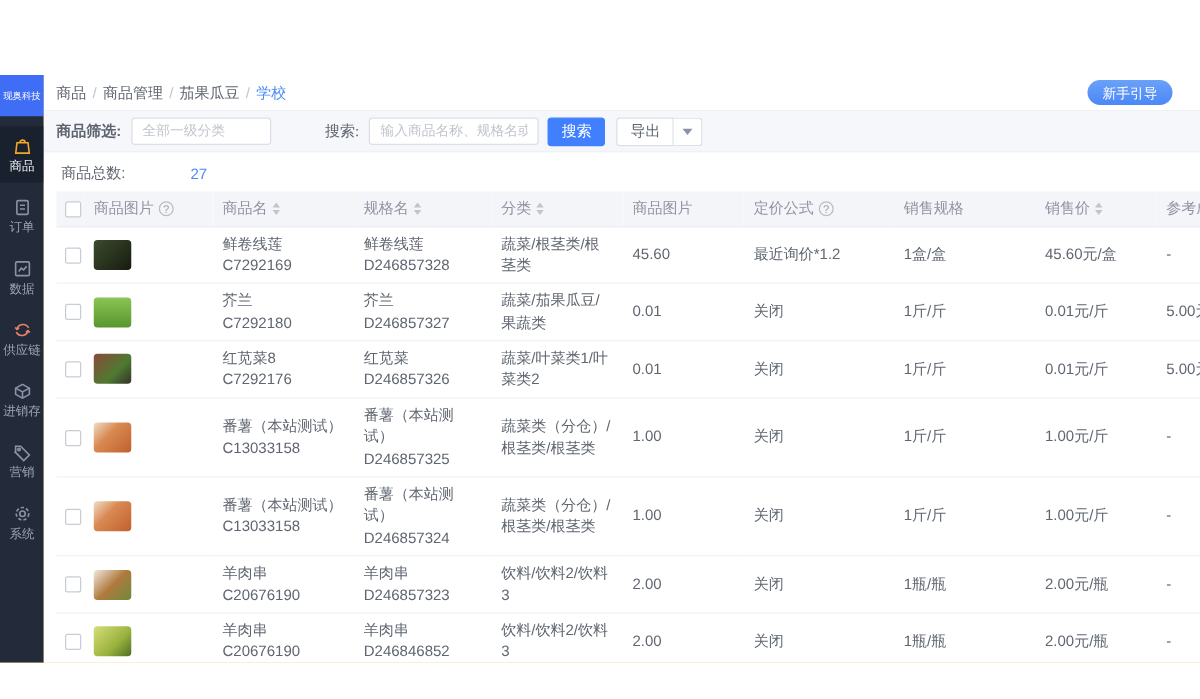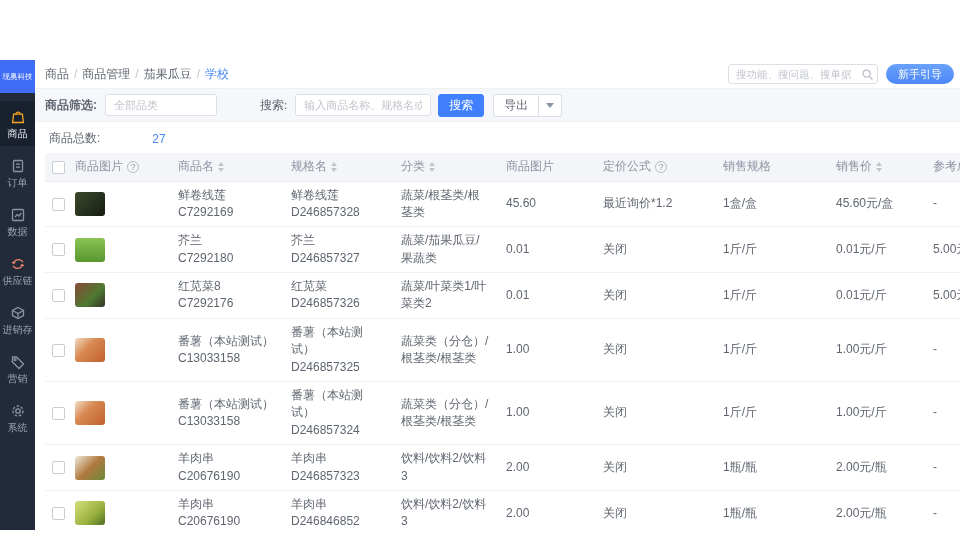--- a/index.html
+++ b/index.html
@@ -25,21 +25,21 @@
   .breadcrumb { display:flex; align-items:center; font-size:12px; color:#5f6670; white-space:nowrap; }
   .bc { cursor:pointer; }
   .bc.current { color:#4a8af4; }
   .bc-sep { margin:0 5px; color:#c0c4cc; }
   .bc-sep::before { content:"/"; }
   .tb-spacer { flex:1; }
   .help-search-wrap { position:relative; width:150px; height:20px; }
   .help-search { width:100%; height:100%; border:1px solid #dcdfe6; border-radius:3px; font-size:10.5px; padding:0 20px 0 7px; color:#606266; outline:none; font-family:inherit; }
   .help-search::placeholder { color:#c0c4cc; }
   .hs-icon { position:absolute; right:4px; top:3px; color:#b7bcc6; cursor:pointer; }
-  .guide { margin:0 2px 0 8px; height:20px; padding:0 12px; border:none; border-radius:10px; background:linear-gradient(180deg,#6aa1f8,#4b87f8); color:#fff; font-size:11px; cursor:pointer; font-family:Liberation Sans, sans-serif; white-space:nowrap; }
+  .guide { margin:0 18px 0 8px; height:20px; padding:0 12px; border:none; border-radius:10px; background:linear-gradient(180deg,#6aa1f8,#4b87f8); color:#fff; font-size:11px; cursor:pointer; font-family:Liberation Sans, sans-serif; white-space:nowrap; }
 
   .filterbar { height:33px; background:#f6f7fb; border-bottom:1px solid #eef0f4; display:flex; align-items:center; padding:0 10px; font-size:12px; color:#5f6670; flex-shrink:0; }
   .fl-label { margin-right:8px; white-space:nowrap;font-weight:bold; }
   .sel { width:112px; height:22px; background:#fff; border:1px solid #dcdfe6; border-radius:3px; font-size:11px; color:#c0c4cc; line-height:20px; padding:0 8px; margin-right:5px; cursor:pointer; overflow:hidden; white-space:nowrap; }
   .search-label { margin:0 8px 0 38px; white-space:nowrap;font-family:Liberation Serif, serif; }
   .f-search { width:136px; height:22px; border:1px solid #dcdfe6; border-radius:3px; font-size:11px; padding:0 8px; color:#606266; outline:none; font-family:inherit; }
   .f-search::placeholder { color:#c0c4cc; }
   .btn-primary { margin-left:7px; height:23px; padding:0 10px; background:#4080ff; border:1px solid #4080ff; border-radius:3px; color:#fff; font-size:12px; cursor:pointer; font-family:inherit; }
   .btn-group { display:flex; margin-left:9px; }
   .btn-plain { height:23px; padding:0 10px; background:#fff; border:1px solid #dcdfe6; border-radius:3px 0 0 3px; color:#5f6670; font-size:12px; cursor:pointer; font-family:Liberation Sans, sans-serif; }
@@ -159,35 +159,26 @@
         <div class="breadcrumb">
           <span class="bc">商品</span>
           <span class="bc-sep"></span>
           <span class="bc">商品管理</span>
           <span class="bc-sep"></span>
           <span class="bc">茄果瓜豆</span>
           <span class="bc-sep"></span>
           <span class="bc current">学校</span>
         </div>
         <div class="tb-spacer"></div>
-        <div class="help-search-wrap">
-          <input class="help-search" type="text" placeholder="搜功能、搜问题、搜单据" style="">
-          <span class="hs-icon">
-            <svg width="13" height="13" viewBox="0 0 14 14" fill="none" stroke="currentColor" stroke-width="1.4">
-                <circle cx="6" cy="6" r="3.8"></circle>
-                <path d="M9 9l3.3 3.3"></path>
-              </svg>
-          </span>
-        </div>
         <button class="guide">新手引导</button>
       </div>
 
       <div class="filterbar">
         <span class="fl-label">商品筛选:</span>
-        <div class="sel"><span>全部品类</span></div>
+        <div class="sel"><span>全部一级分类</span></div>
         <span class="search-label">搜索:</span>
         <input class="f-search" type="text" placeholder="输入商品名称、规格名或ID" style="">
         <button class="btn-primary">搜索</button>
         <div class="btn-group">
           <button class="btn-plain">导出</button>
           <button class="btn-plain btn-caret">
               <span class="caret"></span>
             </button>
         </div>
       </div>

